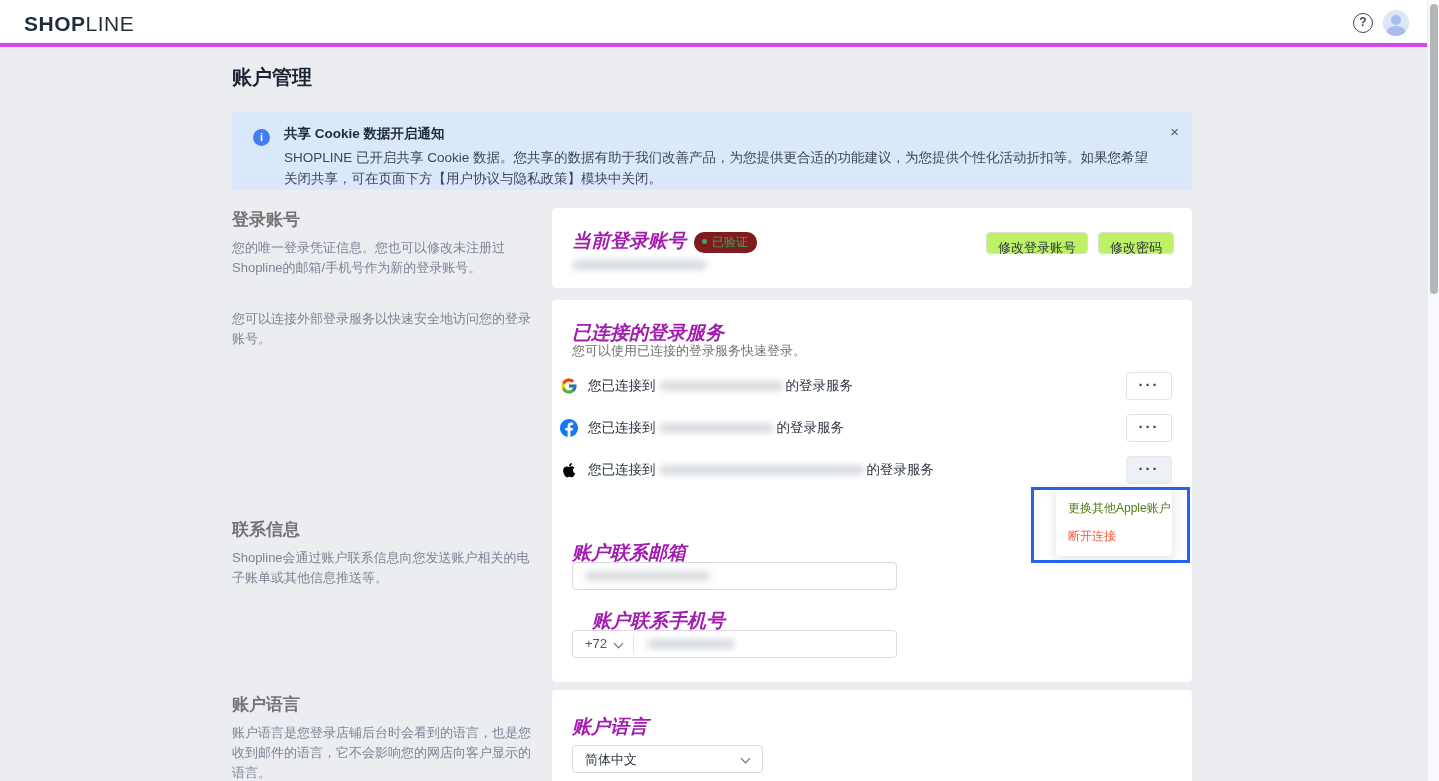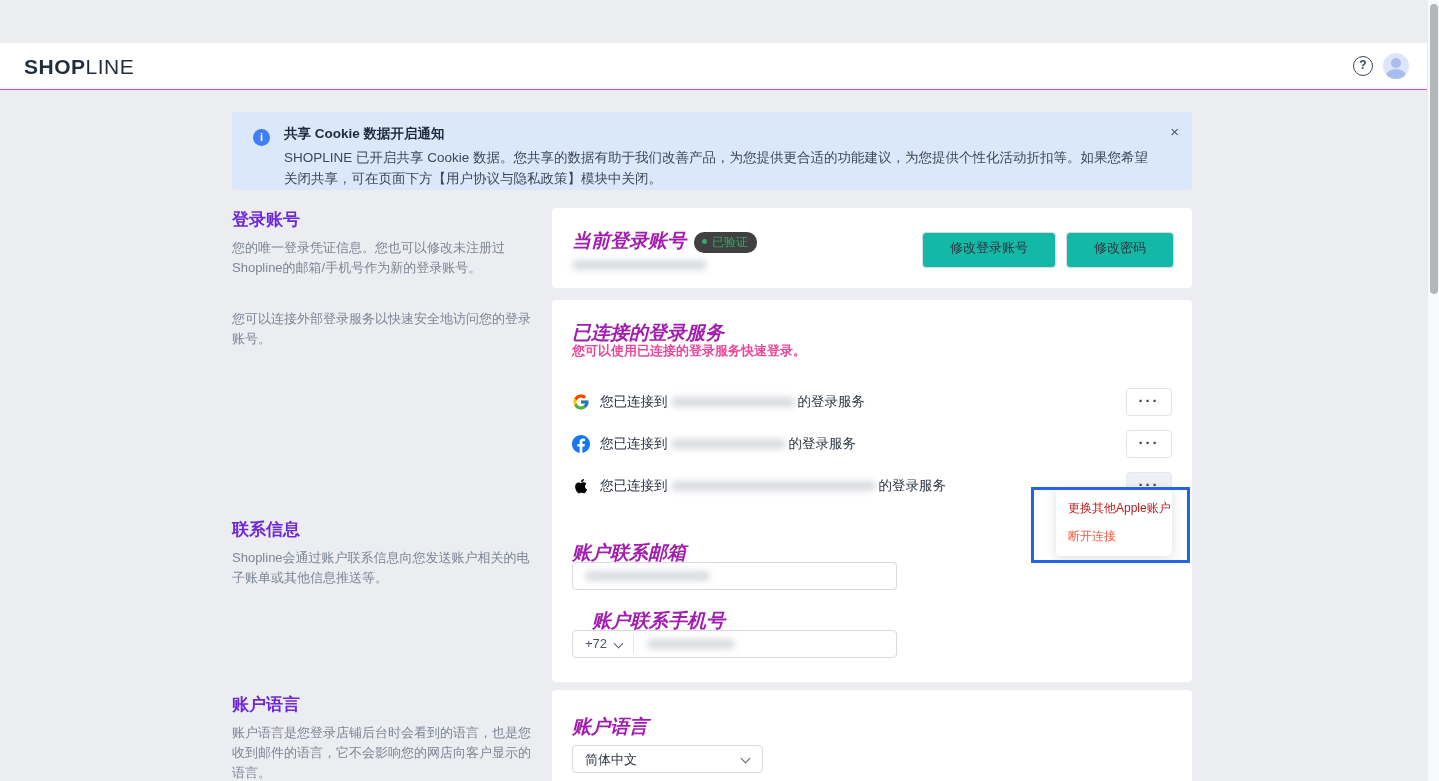--- a/index.html
+++ b/index.html
@@ -1,68 +1,68 @@
 <!DOCTYPE html>
 <html><head>
 <meta charset="utf-8">
 <style>
   * { margin:0; padding:0; box-sizing:border-box; }
   html,body { width:1439px; height:781px; }
   body { font-family:"Liberation Sans","DejaVu Sans",sans-serif; background:#ecedf0; position:relative; overflow:hidden; }
 
   
-  .topbar { position:absolute; left:0; top:0; width:1439px; height:47px; background:#fff; border-bottom:1px solid #d946ef; z-index:5;margin-top:43px; }
+  .topbar { position:absolute; left:0; top:0; width:1439px; height:47px; background:#fff; border-bottom:4px solid #d946ef; z-index:5; }
   .logo { position:absolute; left:24px; top:0; height:47px; line-height:47px; font-size:21px; color:#1f2d3d; letter-spacing:.5px; cursor:pointer; }
   .logo b { font-weight:800; }
   .logo span { font-weight:300; }
   .help-btn { position:absolute; right:66px; top:13px; width:20px; height:20px; border:1.6px solid #3a4656; border-radius:50%; color:#3a4656; font-size:12px; font-weight:700; text-align:center; line-height:17px; cursor:pointer; }
   .avatar { position:absolute; right:30px; top:10px; width:26px; height:26px; border-radius:50%; background:#dde6f9; overflow:hidden; cursor:pointer; }
   .avatar .head { position:absolute; left:8px; top:5px; width:10px; height:10px; border-radius:50%; background:#aabdf0; }
   .avatar .body { position:absolute; left:3px; top:16px; width:20px; height:14px; border-radius:50%; background:#aabdf0; }
 
   
   .page-title { position:absolute; left:232px; top:64px; font-size:20px; font-weight:700; color:#1a2433; }
 
   .banner { position:absolute; left:232px; top:112px; width:960px; height:78px; background:#dbe8fc; border-radius:4px; }
   .banner .info-ic { position:absolute; left:21px; top:17px; width:17px; height:17px; border-radius:50%; background:#3f7ef7; color:#fff; font-size:11px; font-weight:700; text-align:center; line-height:17px; font-style:normal; }
   .banner .b-title { position:absolute; left:52px; top:13px; font-size:13.5px; font-weight:700; color:#1d2a3a; }
   .banner .b-body { position:absolute; left:52px; top:35px; width:872px; font-size:13.5px; color:#3c4759; line-height:21px; }
   .banner .b-close { position:absolute; right:13px; top:12px; font-size:15px; color:#4f5b6c; cursor:pointer; line-height:16px; }
 
   
   .sec-left { position:absolute; left:232px; width:302px; }
-  .sec-left h2 { font-size:17px; font-weight:700; color:#6d28d9; }
+  .sec-left h2 { font-size:17px; font-weight:700; color:#737373; }
   .sec-left p { margin-top:7px; font-size:13px; color:#7c8595; line-height:20px; }
 
   
   .card { position:absolute; left:552px; width:640px; background:#fff; border-radius:4px; }
 
   .lbl { font-size:19px; font-weight:700; color:#a21caf;font-style:italic; }
-  .badge { display:inline-block; margin-left:8px; padding:2px 9px 2px 18px; background:#404040; color:#3aa76d; font-size:12px; border-radius:10px; position:relative; font-weight:400; vertical-align:1px; }
+  .badge { display:inline-block; margin-left:8px; padding:2px 9px 2px 18px; background:#7f1d1d; color:#3aa76d; font-size:12px; border-radius:10px; position:relative; font-weight:400; vertical-align:1px; }
   .badge::before { content:""; position:absolute; left:8px; top:7px; width:5px; height:5px; border-radius:50%; background:#3aa76d; }
 
   .blur-blob { display:inline-block; background:#b9bfc7; opacity:.55; border-radius:5px; filter:blur(3px); height:10px; vertical-align:middle; }
 
-  .btn { display:inline-block; height:36px; line-height:30px; padding:0 27px; background:#14b8a6; border:1px solid #dadce2; border-radius:4px; font-size:13px; color:#2b3442; cursor:pointer; }
+  .btn { display:inline-block; height:22px; line-height:30px; padding:0 11px; background:#bef264; border:1px solid #dadce2; border-radius:4px; font-size:13px; color:#2b3442; cursor:pointer; }
 
   
-  .svc-row { position:absolute; left:20px; right:20px; height:28px;margin-top:16px; }
+  .svc-row { position:absolute; left:8px; right:20px; height:28px; }
   .svc-row .p-icon { position:absolute; left:0; top:5px; width:18px; height:18px; }
   .svc-row .svc-text { position:absolute; left:28px; top:0; line-height:28px; font-size:13.5px; color:#2a3442; white-space:nowrap; }
   .menu-btn { position:absolute; right:0; top:0; width:46px; height:28px; background:#fff; border:1px solid #e1e3e8; border-radius:4px; text-align:center; line-height:24px; font-size:15px; font-weight:700; letter-spacing:2px; color:#39414f; cursor:pointer; }
   .menu-btn.active { background:#edf0f5; border-color:#e6e9ee; }
 
   
   .fake-input { position:absolute; height:28px; border:1px solid #d8dade; border-radius:4px; background:#fff; cursor:text; }
   .chev { display:inline-block; width:7px; height:7px; border-right:1.5px solid #5a6472; border-bottom:1.5px solid #5a6472; transform:rotate(45deg); }
 
   
   .popup { position:absolute; left:1056px; top:489px; width:116px; height:67px; background:#fff; border-radius:4px; box-shadow:0 2px 12px rgba(31,45,61,.16); z-index:9; }
   .popup .itm { position:absolute; left:12px; font-size:12px; white-space:nowrap; cursor:pointer; }
-  .popup .itm.first { top:11px; color:#b91c1c; }
+  .popup .itm.first { top:11px; color:#4d7c0f; }
   .popup .itm.second { top:39px; color:#f2573b; }
   .annotation { position:absolute; left:1031px; top:487px; width:159px; height:76px; border:3px solid #2563eb; z-index:10; pointer-events:none; }
 
   
   .scrollbar { position:absolute; right:0; top:0; width:12px; height:781px; background:#f8f9fa; border-left:1px solid #ececec; z-index:20; }
   .scroll-thumb { position:absolute; left:2px; top:4px; width:8px; height:290px; background:#b4b7ba; border-radius:4px; cursor:pointer; }
 </style>
 </head>
 <body>
 
@@ -97,21 +97,21 @@
     <div class="btn">修改登录账号</div>
     <div class="btn">修改密码</div>
   </div>
 </div>
 
 <div class="sec-left" style="top:302px;">
   <p>您可以连接外部登录服务以快速安全地访问您的登录账号。</p>
 </div>
 <div class="card" style="top:300px; height:264px;">
   <div class="lbl" style="position:absolute; left:20px; top:20px;">已连接的登录服务</div>
-  <div style="position:absolute; left:20px; top:42px; font-size:13px; color:#ec4899;font-weight:bold;">您可以使用已连接的登录服务快速登录。</div>
+  <div style="position:absolute; left:20px; top:42px; font-size:13px; color:#737373;">您可以使用已连接的登录服务快速登录。</div>
 
   <div class="svc-row" style="top:72px;">
     <svg class="p-icon" viewBox="0 0 48 48">
       <path fill="#FFC107" d="M43.611 20.083H42V20H24v8h11.303c-1.649 4.657-6.08 8-11.303 8-6.627 0-12-5.373-12-12s5.373-12 12-12c3.059 0 5.842 1.154 7.961 3.039l5.657-5.657C34.046 6.053 29.268 4 24 4 12.955 4 4 12.955 4 24s8.955 20 20 20 20-8.955 20-20c0-1.341-.138-2.65-.389-3.917z"></path>
       <path fill="#FF3D00" d="M6.306 14.691l6.571 4.819C14.655 15.108 18.961 12 24 12c3.059 0 5.842 1.154 7.961 3.039l5.657-5.657C34.046 6.053 29.268 4 24 4 16.318 4 9.656 8.337 6.306 14.691z"></path>
       <path fill="#4CAF50" d="M24 44c5.166 0 9.86-1.977 13.409-5.192l-6.19-5.238C29.211 35.091 26.715 36 24 36c-5.202 0-9.619-3.317-11.283-7.946l-6.522 5.025C9.505 39.556 16.227 44 24 44z"></path>
       <path fill="#1976D2" d="M43.611 20.083H42V20H24v8h11.303c-.792 2.237-2.231 4.166-4.087 5.571l6.19 5.238C36.971 39.205 44 34 44 24c0-1.341-.138-2.65-.389-3.917z"></path>
     </svg>
     <div class="svc-text"><span>您已连接到</span><span class="blur-blob" style="width:124px; margin:0 3px;"></span><span>的登录服务</span></div>
     <div class="menu-btn">···</div>

